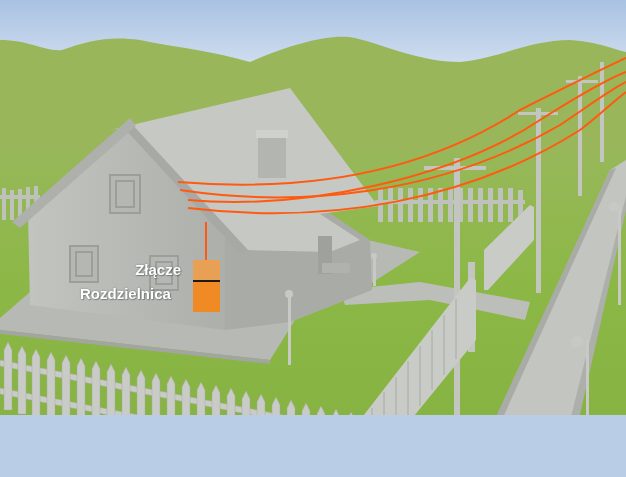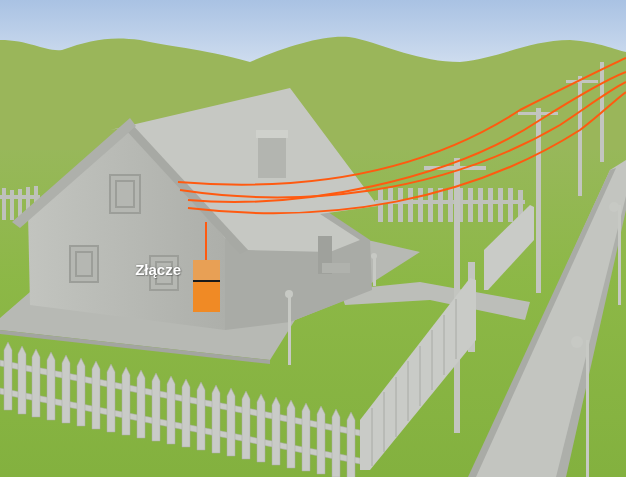--- a/index.html
+++ b/index.html
@@ -1,17 +1,17 @@
 <!DOCTYPE html>
 <html><head>
   <meta charset="utf-8">
   <style>
     html, body { margin: 0; padding: 0; }
     body { width: 626px; height: 477px; overflow: hidden; background: #b9cde6; }
-    .scene { position: relative; width: 626px; height: 477px; overflow: hidden; }
+    .scene { position: relative; width: 626px; height: 415px; overflow: hidden; }
     svg.art { position: absolute; left: 0; top: 0; }
     .label {
       position: absolute;
       font-family: "Liberation Sans", sans-serif;
       font-weight: bold;
       color: #ffffff;
       text-shadow: 0 0 2px rgba(0,0,0,0.35), 1px 1px 1px rgba(0,0,0,0.25);
       white-space: nowrap;
       line-height: 1;
     }
@@ -183,13 +183,14 @@
         <line x1="420" y1="346" x2="420" y2="406"></line>
         <line x1="432" y1="330" x2="432" y2="390"></line>
         <line x1="444" y1="315" x2="444" y2="375"></line>
         <line x1="456" y1="299" x2="456" y2="359"></line>
     </g>
 
     <path d="M484,250 L530,205 L534,207 L534,240 L488,290 L484,290 Z" fill="#c9cbc7"></path>
   </svg>
 
   <div class="label lbl-zlacze">Złącze</div>
+  <div class="label lbl-rozdz">Rozdzielnica</div>
 </div>
 
 </body></html>

